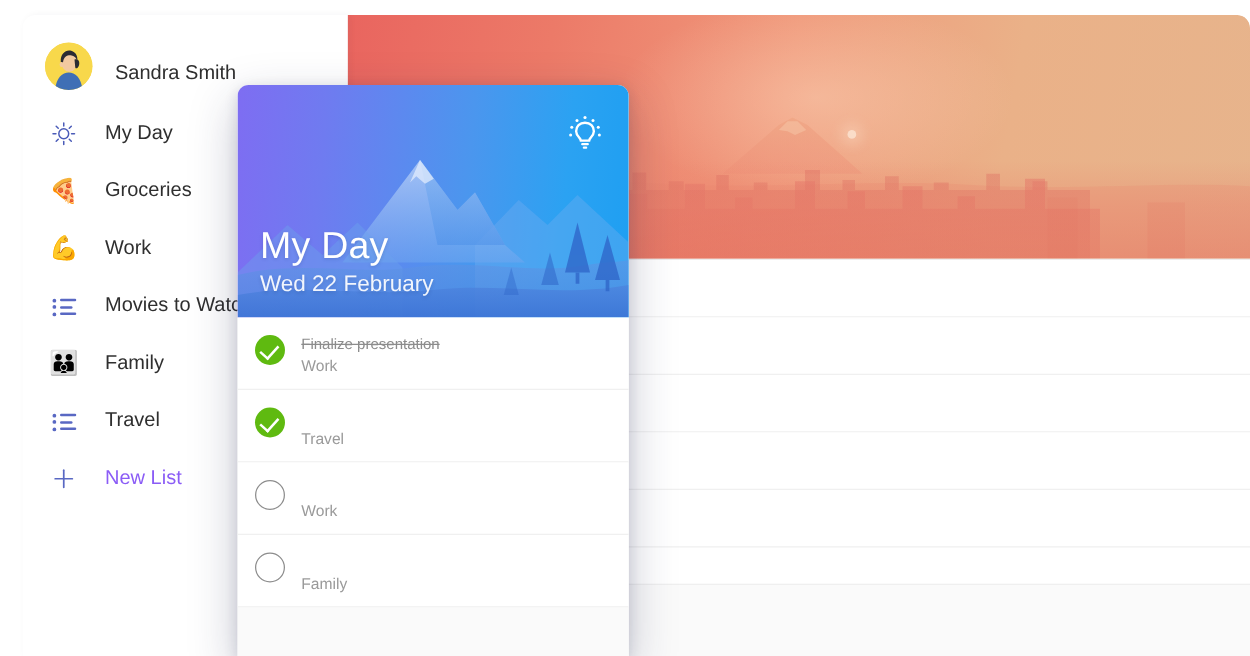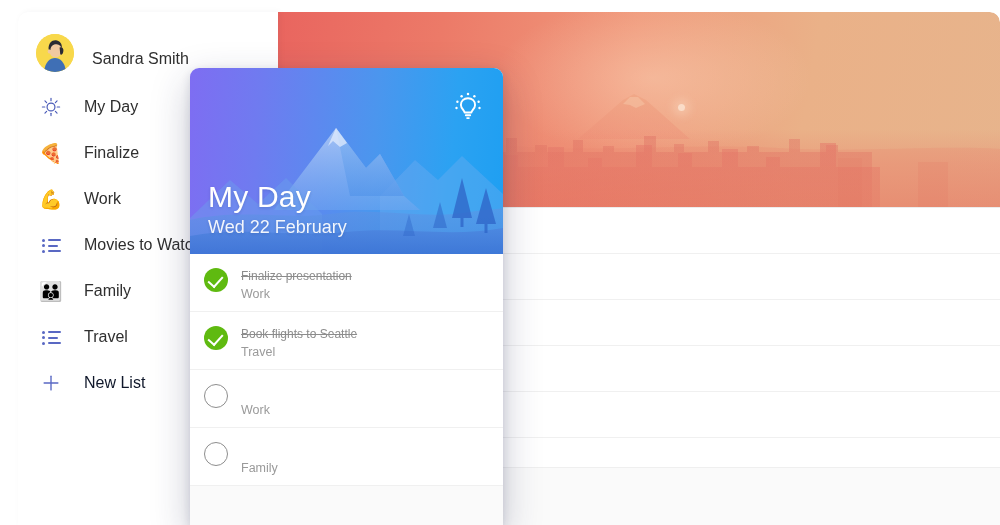--- a/index.html
+++ b/index.html
@@ -178,21 +178,21 @@
     justify-content: center;
     font-size: 19px;
     line-height: 1;
   }
   .nav-label {
     margin-left: 18px;
     font-size: 16px;
     color: #2f2f2f;
     white-space: nowrap;
   }
-  .nav-item.newlist .nav-label { color: #0f172a; }
+  .nav-item.newlist .nav-label { color: #8b5cf6; }
 
   
   .list-icon { width: 19px; height: 15px; position: relative; }
   .list-icon i {
     position: absolute; left: 0;
     width: 3px; height: 3px;
     border-radius: 50%;
     background: #5968c3;
   }
   .list-icon b {
@@ -419,21 +419,21 @@
             <line x1="5.4" y1="18.6" x2="7.2" y2="16.8"></line>
           </g>
         </svg>
       </span>
       <span class="nav-label">My Day</span>
     </div>
 
 
     <div class="nav-item">
       <span class="nav-icon">🍕</span>
-      <span class="nav-label">Finalize</span>
+      <span class="nav-label">Groceries</span>
     </div>
 
     <div class="nav-item">
       <span class="nav-icon">💪</span>
       <span class="nav-label">Work</span>
     </div>
 
     <div class="nav-item">
       <span class="nav-icon">
         <span class="list-icon">
@@ -555,21 +555,21 @@
         <span class="task-check checked"></span>
         <span class="task-body">
           <span class="task-title">Finalize presentation</span><br>
           <span class="task-cat">Work</span>
         </span>
       </div>
 
       <div class="task done">
         <span class="task-check checked"></span>
         <span class="task-body">
-          <span class="task-title">Book flights to Seattle</span><br>
+          <br>
           <span class="task-cat">Travel</span>
         </span>
       </div>
 
       <div class="task">
         <span class="task-check unchecked"></span>
         <span class="task-body">
           <br>
           <span class="task-cat">Work</span>
         </span>

